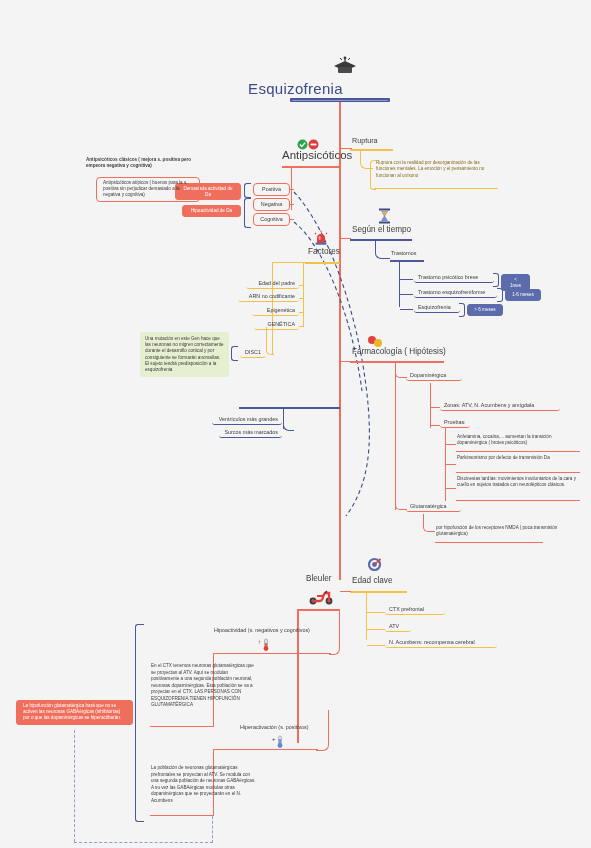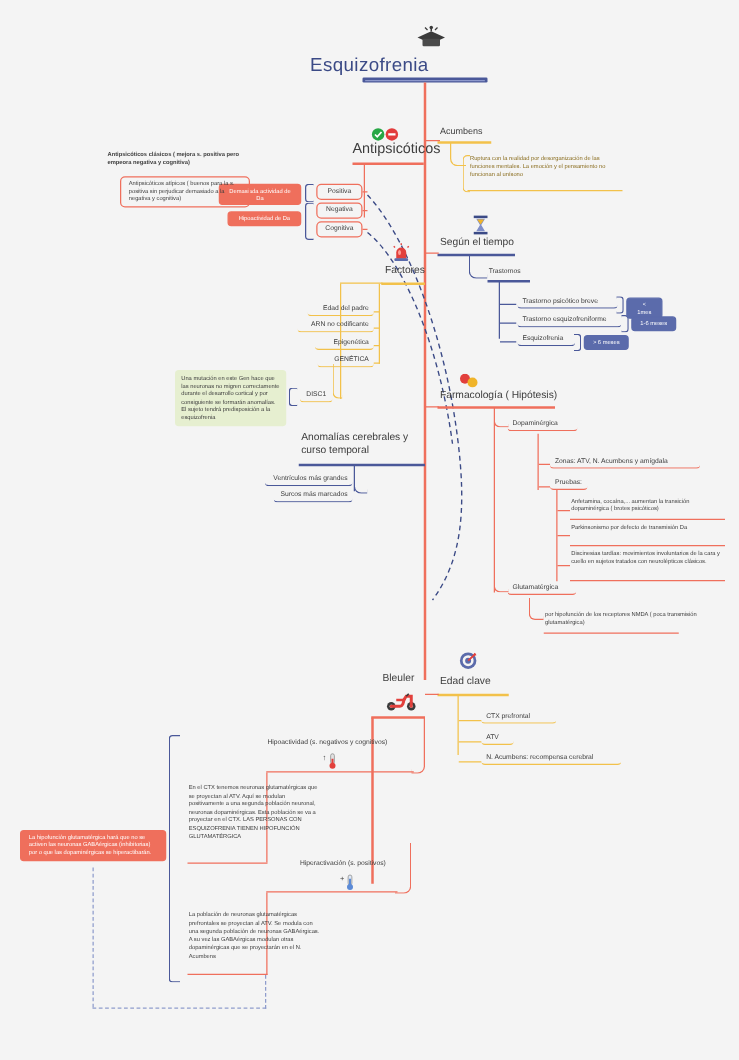--- a/index.html
+++ b/index.html
@@ -1,21 +1,21 @@
 <!DOCTYPE html>
 <html><head>
 <meta charset="utf-8">
 <style>
   html,body{margin:0;padding:0;background:#f4f4f4;}
   body{
     font-family:"Liberation Sans","DejaVu Sans",sans-serif;
     width:591px;height:848px;position:relative;overflow:hidden;
     -webkit-font-smoothing:antialiased;
   }
-  .canvas{position:absolute;inset:0;}
+  .canvas{position:absolute;inset:0;margin-top:36px;}
   .node{position:absolute;box-sizing:border-box;}
 
   
   .pill{
     position:absolute;box-sizing:border-box;
     padding:2px 6px;border-radius:3px;
     line-height:1.25;white-space:normal;
   }
   
   .red-fill{background:#ef6f5c;color:#ffffff;border:1px solid #ef6f5c;}
@@ -120,21 +120,21 @@
 
   <div class="node note-plain t6 bold" style="left:86px;top:121px;width:118px;line-height:1.35;">Antipsicóticos clásicos ( mejora s. positiva pero empeora negativa y cognitiva)</div>
   <div class="pill red-box t6" style="left:96px;top:141px;width:104px;line-height:1.35;">Antipsicóticos atípicos ( buenos para la s. positiva sin perjudicar demasiado a la negativa y cognitiva)</div>
   <div class="ln r" style="left:200px;top:153px;width:-0px;height:1.2px;"></div>
 
   <svg class="ico" style="left:276px;top:150px;width:160px;height:420px;" viewBox="0 0 160 420">
     <path d="M18 6 C50 40 80 120 90 200 C98 262 92 300 70 330" fill="none" stroke="#3b4a86" stroke-width="1.1" stroke-dasharray="4 3"></path>
     <path d="M18 36 C48 60 76 130 86 205" fill="none" stroke="#3b4a86" stroke-width="1.1" stroke-dasharray="4 3"></path>
   </svg>
 
-  <div class="node t9" style="left:352px;top:100px;color:#3d3d3d;">Acumbens</div>
+  <div class="node t9" style="left:352px;top:100px;color:#3d3d3d;">Ruptura</div>
   <div class="ln y" style="left:350px;top:113px;width:43px;height:1.6px;"></div>
   <div class="elb y" style="left:360px;top:114px;width:12px;height:18px;border-left-width:1.4px;border-bottom-width:1.4px;border-radius:0 0 0 6px;"></div>
   <div class="node note-plain t6" style="left:376px;top:124px;width:122px;color:#8a6d1f;line-height:1.4;">Ruptura con la realidad por desorganización de las funciones mentales. La emoción y el pensamiento no funcionan al unísono</div>
   <div class="elb y" style="left:370px;top:124px;width:5px;height:28px;border-left-width:1.3px;border-top-width:1.3px;border-bottom-width:1.3px;border-radius:4px 0 0 4px;"></div>
   <div class="ln y" style="left:374px;top:152px;width:124px;height:1.3px;"></div>
   <div class="ln r" style="left:340px;top:112px;width:12px;height:1.4px;"></div>
 
   <div class="ico" style="left:378px;top:172px;width:13px;height:16px;">
     <svg width="13" height="16" viewBox="0 0 13 16">
       <rect x="1" y="0.5" width="11" height="2" fill="#3b4a86"></rect>
@@ -191,21 +191,20 @@
   <div class="ln y" style="left:299px;top:290px;width:5px;height:1.2px;"></div>
   <div class="ln y" style="left:303px;top:227px;width:1.3px;height:64px;"></div>
 
   <div class="ln y" style="left:272px;top:318px;width:1.3px;height:1.3px;"></div>
   <div class="pill yel-under t7" style="left:240px;top:312px;width:26px;text-align:center;">DISC1</div>
   <div class="elb y" style="left:266px;top:291px;width:7px;height:27px;border-left-width:1.3px;border-bottom-width:1.3px;border-radius:0 0 0 5px;"></div>
 
   <div class="brk" style="left:231px;top:310px;width:6px;height:13px;"></div>
   <div class="node note-green t6" style="left:140px;top:296px;width:89px;line-height:1.35;">Una mutación en este Gen hace que las neuronas no migren correctamente durante el desarrollo cortical y por consiguiente se formarán anomalías. El sujeto tendrá predisposición a la esquizofrenia</div>
 
-  <div class="node t10" style="left:241px;top:345px;width:102px;color:#3d3d3d;line-height:1.2;">Anomalías cerebrales y curso temporal</div>
   <div class="ln b" style="left:239px;top:371px;width:101px;height:1.8px;"></div>
   <div class="elb b" style="left:283px;top:372px;width:10px;height:22px;border-left-width:1.4px;border-bottom-width:1.4px;border-radius:0 0 0 6px;"></div>
   <div class="ln b" style="left:283px;top:372px;width:1.4px;height:21px;"></div>
 
   <div class="pill blue-under t7" style="left:212px;top:379px;width:70px;text-align:right;">Ventrículos más grandes</div>
   <div class="pill blue-under t7" style="left:219px;top:392px;width:63px;text-align:right;">Surcos más marcados</div>
 
   <div class="ico" style="left:367px;top:297px;width:17px;height:11px;">
     <svg width="17" height="11" viewBox="0 0 17 11">
       <circle cx="5" cy="4" r="4" fill="#e2403c"></circle>

